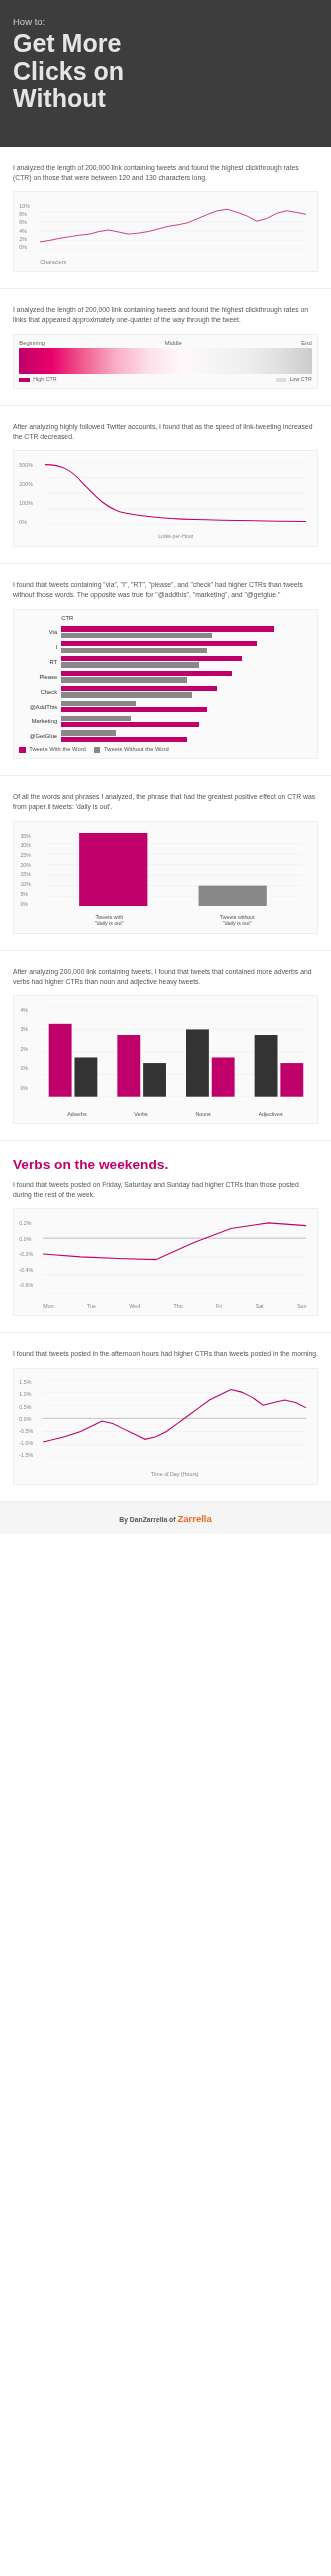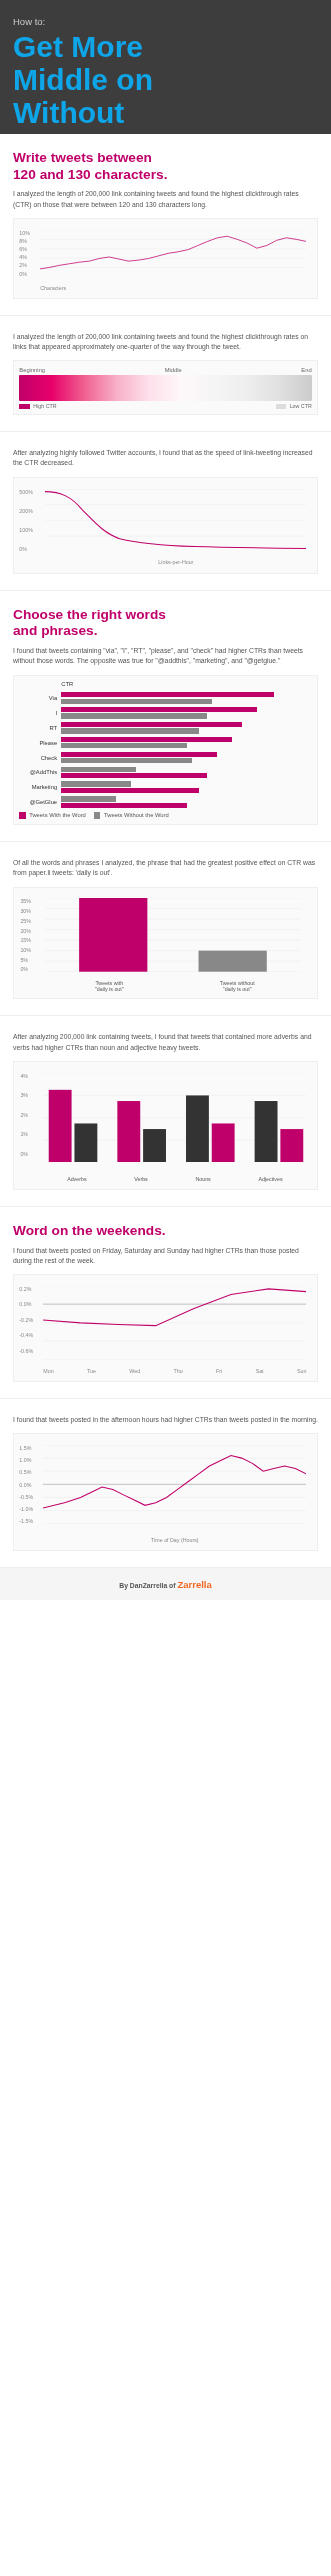--- a/index.html
+++ b/index.html
@@ -7,34 +7,34 @@
       font-family: Arial, Helvetica, sans-serif;
       background: #fff;
       width: 331px;
       margin: 0 auto;
     }
 
     
     .header {
       background: #3d3d3d;
       color: #fff;
-      padding: 16px 13px 5px 13px;
+      padding: 16px 13px 34px 13px;
     }
     .header .how-to {
       font-size: 9.5px;
       font-weight: normal;
       color: #ccc;
       display: block;
       margin-bottom: 3.2px;
     }
     .header h1 {
-      font-size: 30px;
+      font-size: 25px;
       font-weight: 900;
       line-height: 1.1;
-      color: #0ea5e9;
+      color: #e5e5e5;
     }
 
     
     .section {
       padding: 16px 13px;
       border-bottom: 0.5px solid #eee;
     }
     .section h2 {
       font-size: 13.7px;
       font-weight: 900;
@@ -197,29 +197,26 @@
       stroke-width: 0.5;
     }
   </style>
 </head>
 <body>
 
 <div class="header">
   <span class="how-to">How to:</span>
   <h1>
     <span>Get More</span><br>
-    <span>Middle on</span><br>
+    <span>Clicks on</span><br>
     <span>Without</span>
   </h1>
 </div>
 
 <div class="section">
-  <h2>
-    <span class="section-accent">Write tweets between<br>120 and 130 characters.</span>
-  </h2>
   <p>I analyzed the length of 200,000 link containing tweets and found the highest clickthrough rates (CTR) on those that were between 120 and 130 characters long.</p>
   <div class="chart-area">
     <div class="line-chart-container">
       <svg class="line-chart-svg" viewBox="0 0 540 90" preserveAspectRatio="none">
 
         <line x1="0" y1="0" x2="540" y2="0" class="grid-line"></line>
         <line x1="0" y1="18" x2="540" y2="18" class="grid-line"></line>
         <line x1="0" y1="36" x2="540" y2="36" class="grid-line"></line>
         <line x1="0" y1="54" x2="540" y2="54" class="grid-line"></line>
         <line x1="0" y1="72" x2="540" y2="72" class="grid-line"></line>
@@ -286,23 +283,20 @@
         <span class="chart-y-label">0%</span>
       </div>
       <div style="position:absolute;bottom:1.1px;left:26px;right:5.3px;text-align:center;">
         <span class="chart-y-label">Links-per-Hour</span>
       </div>
     </div>
   </div>
 </div>
 
 <div class="section">
-  <h2>
-    <span class="section-accent">Choose the right words<br>and phrases.</span>
-  </h2>
   <p>I found that tweets containing "via", "I", "RT", "please", and "check" had higher CTRs than tweets without those words. The opposite was true for "@addthis", "marketing", and "@getglue."</p>
   <div class="chart-area">
 
     <div style="margin-left:42px;font-size:5.8px;color:#333;margin-bottom:2.1px;">CTR</div>
     <div class="words-chart">
 
       <div class="word-row">
         <span class="word-label">Via</span>
         <div class="word-bars">
           <div class="word-bar-with" style="width:85%;"></div>
@@ -456,21 +450,21 @@
         <span style="font-size:5.3px;color:#555;">Verbs</span>
         <span style="font-size:5.3px;color:#555;">Nouns</span>
         <span style="font-size:5.3px;color:#555;">Adjectives</span>
       </div>
     </div>
   </div>
 </div>
 
 <div class="section">
   <h2>
-    <span class="section-accent">Word on the weekends.</span>
+    <span class="section-accent">Verbs on the weekends.</span>
   </h2>
   <p>I found that tweets posted on Friday, Saturday and Sunday had higher CTRs than those posted during the rest of the week.</p>
   <div class="chart-area">
     <div class="weekends-chart">
       <svg width="100%" height="100%" viewBox="0 0 490 130" preserveAspectRatio="none">
 
         <line x1="0" y1="0" x2="490" y2="0" class="grid-line"></line>
         <line x1="0" y1="32" x2="490" y2="32" class="grid-line"></line>
         <line x1="0" y1="65" x2="490" y2="65" class="grid-line"></line>
         <line x1="0" y1="97" x2="490" y2="97" class="grid-line"></line>

